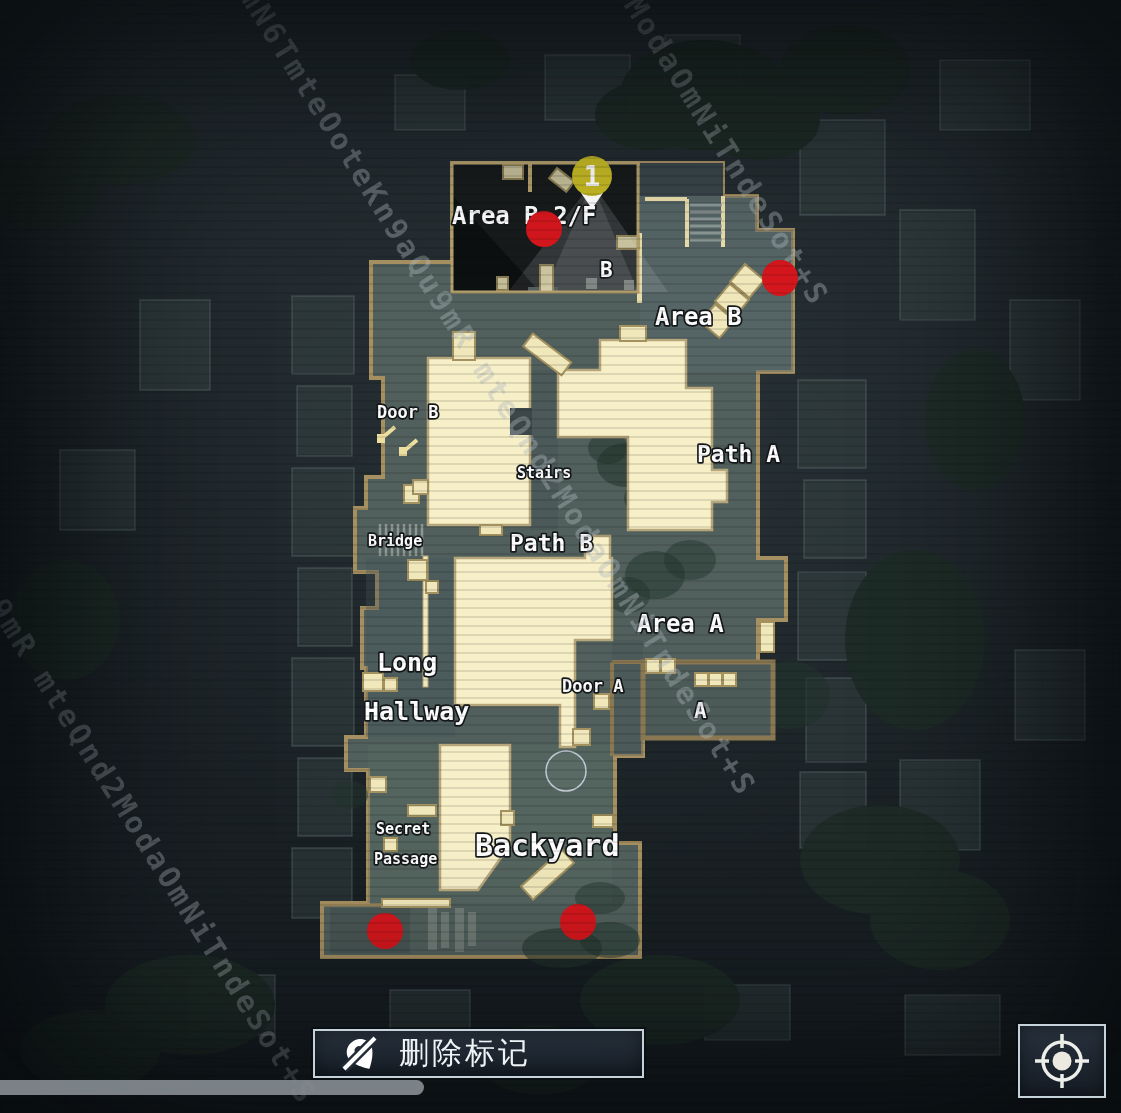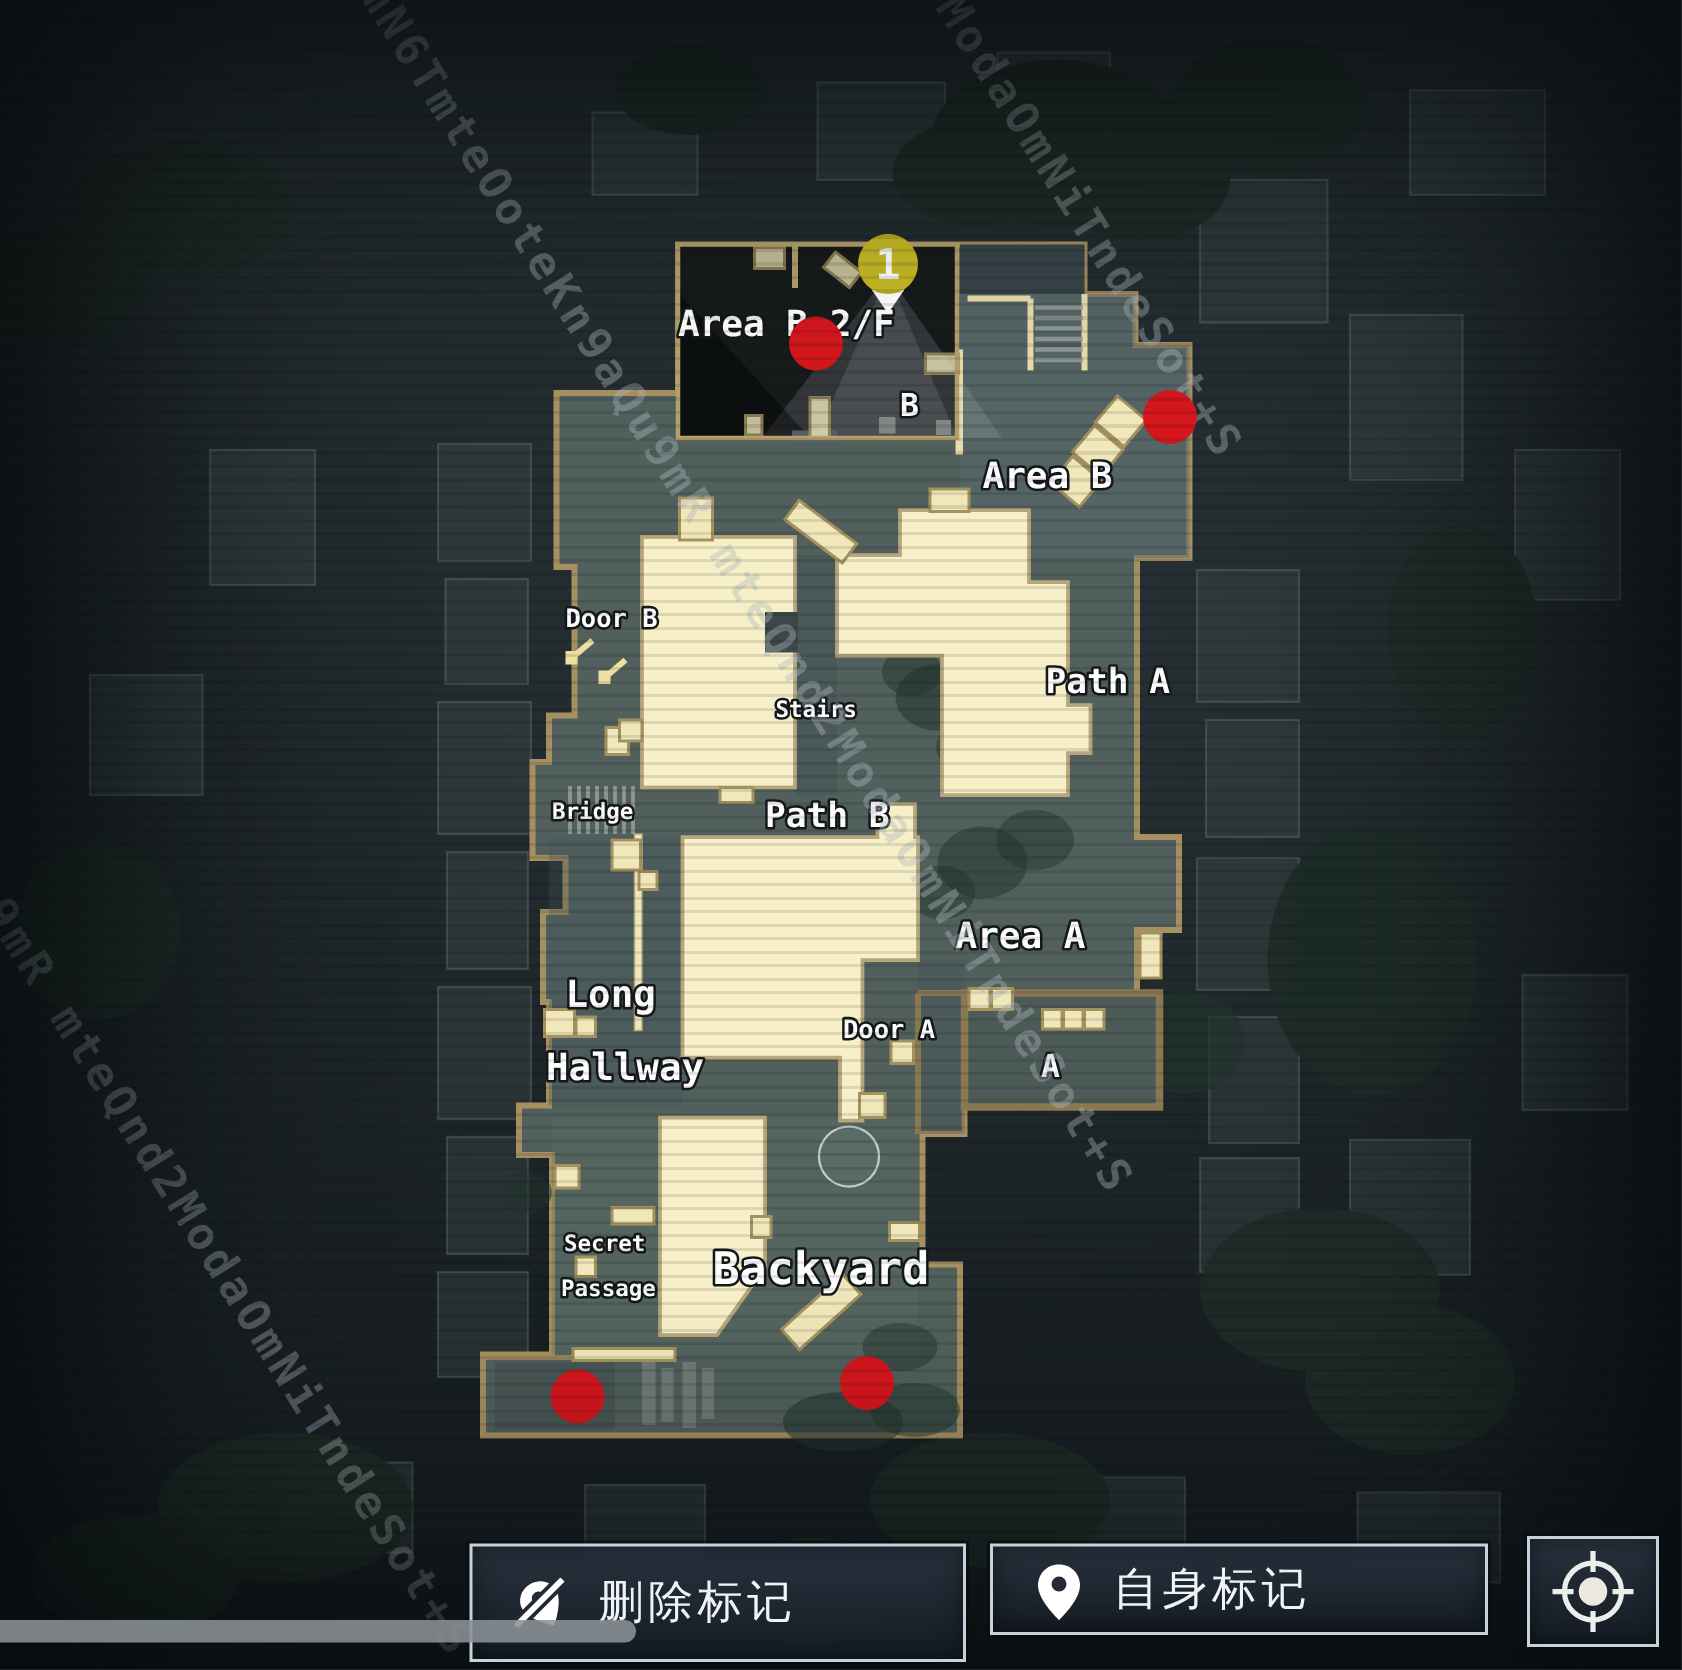--- a/index.html
+++ b/index.html
@@ -250,39 +250,32 @@
           <polygon points="581,193 603,193 592,209" fill="#ffffff"></polygon>
           <circle cx="592" cy="176" r="20" fill="#c6ba25"></circle>
           <text x="592" y="186" text-anchor="middle" font-size="28" font-weight="bold" fill="#ffffff" font-family="&quot;DejaVu Sans Mono&quot;,monospace">1</text>
         </g>
       </g>
   </svg>
 
   <div class="scanlines"></div>
   <div class="vignette"></div>
 
-  <div class="btn" style="left:313px;top:1029px;width:331px;height:79px;">
+  <div class="btn" style="left:313px;top:1029px;width:331px;height:49px;">
     <svg width="44" height="48" viewBox="-22 -24 44 48">
       <g transform="rotate(-30)">
         <path d="M0,-15 C-8,-15 -13,-9 -13,-3 C-13,6 0,17 0,17 C0,17 13,6 13,-3 C13,-9 8,-15 0,-15 Z" fill="#ffffff"></path>
         <circle cx="0" cy="-4" r="4.5" fill="#232c36"></circle>
       </g>
       <line x1="-17" y1="15" x2="14" y2="-16" stroke="#232c36" stroke-width="9"></line>
       <line x1="-17" y1="15" x2="14" y2="-16" stroke="#ffffff" stroke-width="4"></line>
     </svg>
     <span>删除标记</span>
   </div>
 
-  <div class="btn" style="left:660px;top:1029px;width:332px;height:61px;">
-    <svg width="40" height="48" viewBox="-20 -24 40 48">
-      <path d="M0,-17 C-9,-17 -14,-10 -14,-3 C-14,7 0,20 0,20 C0,20 14,7 14,-3 C14,-10 9,-17 0,-17 Z" fill="#ffffff"></path>
-      <circle cx="0" cy="-4" r="5" fill="#232c36"></circle>
-    </svg>
-    <span>自身标记</span>
-  </div>
 
   <div class="btn-square" style="left:1018px;top:1024px;width:88px;height:74px;">
     <svg width="58" height="58" viewBox="-29 -29 58 58">
       <circle cx="0" cy="0" r="19" fill="none" stroke="#eceee9" stroke-width="3.5"></circle>
       <circle cx="0" cy="0" r="9.5" fill="#ece9e0"></circle>
       <path d="M0,-27 L0,-13 M0,13 L0,27 M-27,0 L-13,0 M13,0 L27,0" stroke="#eceee9" stroke-width="3.5"></path>
     </svg>
   </div>
 
   <div class="pill"></div>

